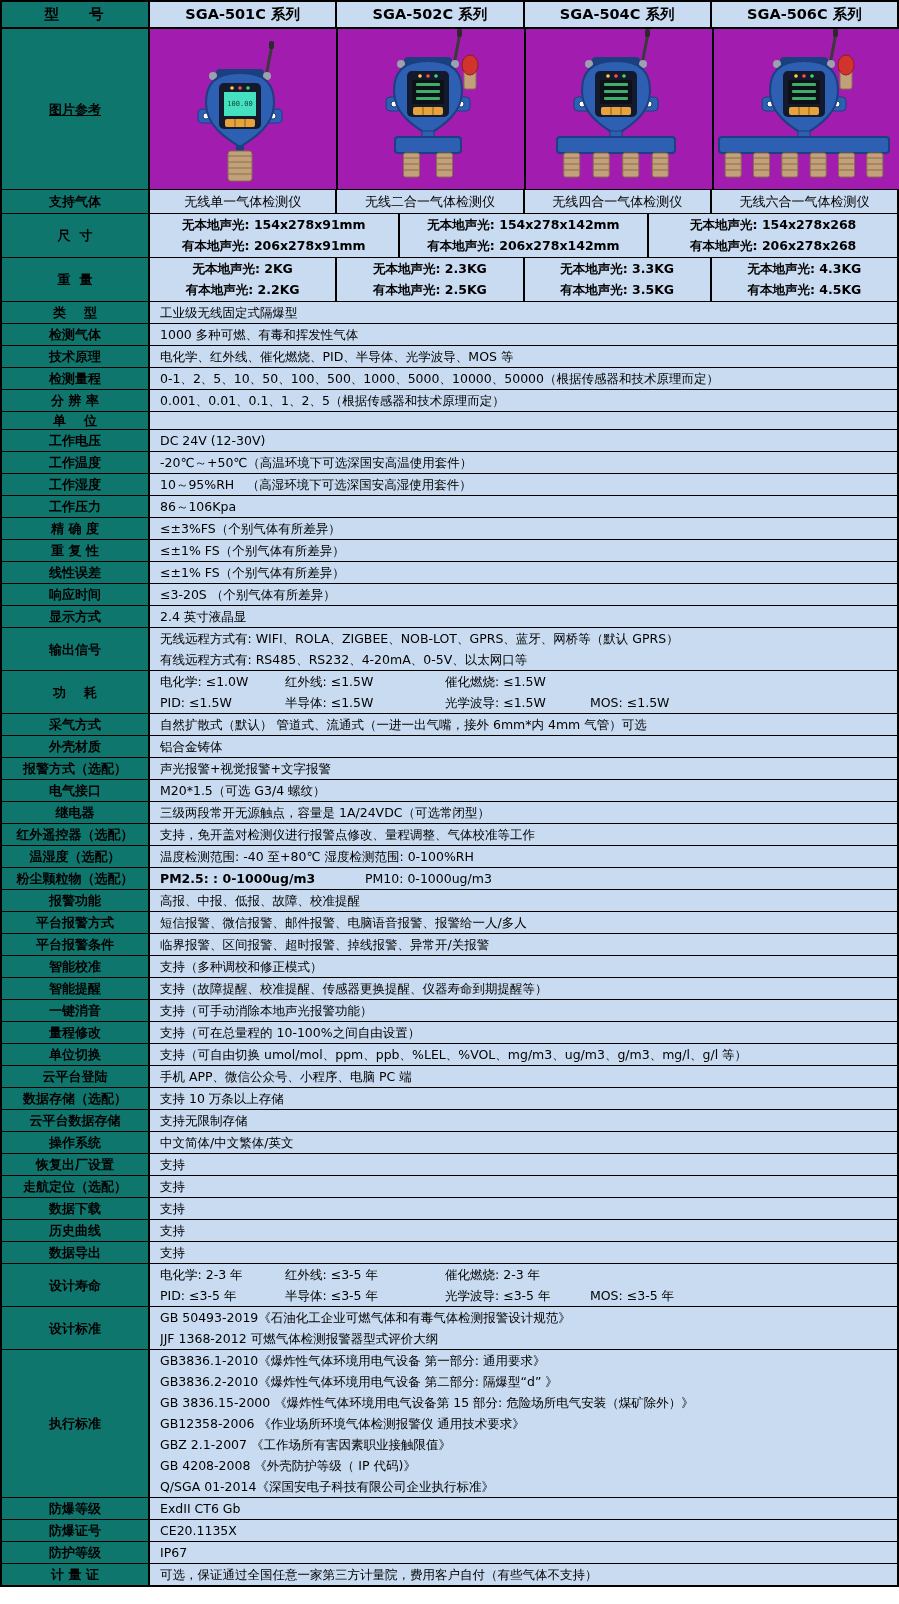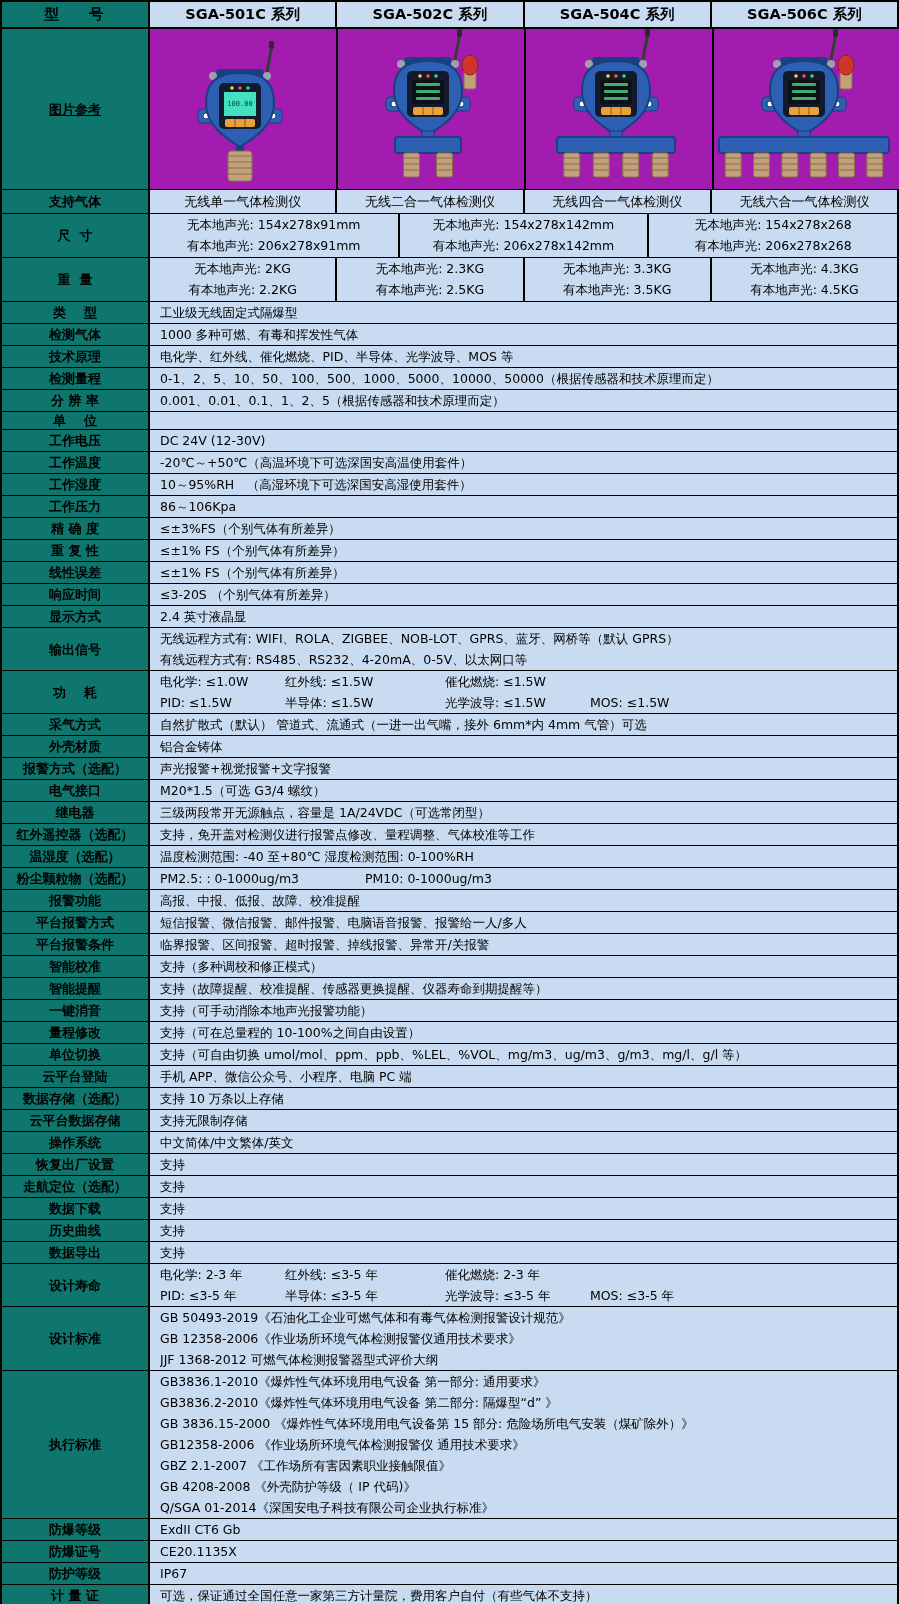--- a/index.html
+++ b/index.html
@@ -35,21 +35,21 @@
   }
   .col4:last-child{border-right:none;}
   .header-row{height:25px;border-bottom:2px solid #000;}
   .header-row .lbl{font-size:14.5px;letter-spacing:2px;}
   .hdr-cell{font-weight:bold;font-size:14.5px;justify-content:center;}
   .image-row{height:160px;text-decoration:underline;}
   .image-row .col4{background:#a21caf;justify-content:flex-start;}
   .support-row{height:23px;}
   .support-row .col4{font-size:13px;justify-content:center;}
   .dim-row{height:43px;}
-  .dim-row .col4 .cline{font-size:12.5px;line-height:20px;white-space:nowrap;}
+  .dim-row .col4 .cline{font-size:12.5px;line-height:20px;white-space:nowrap;font-weight:bold;}
   svg{display:block;}
 </style>
 </head>
 <body>
 
 <div class="table">
 
   <div class="row header-row">
     <div class="lbl">型    号</div>
     <div class="col4 hdr-cell">SGA-501C 系列</div>
@@ -408,21 +408,21 @@
       </div>
       <div class="row">
         <div class="lbl">温湿度（选配）</div>
         <div class="val">
           <div class="line">温度检测范围: -40 至+80℃  湿度检测范围: 0-100%RH</div>
         </div>
       </div>
       <div class="row">
         <div class="lbl">粉尘颗粒物（选配）</div>
         <div class="val">
-          <div class="line"><span class="seg" style="min-width: 205px;">PM2.5: : 0-1000ug/m3</span><span class="seg">PM10: 0-1000ug/m3</span></div>
+          <div class="line"><span class="seg" style="min-width: 205px; font-weight: bold;">PM2.5: : 0-1000ug/m3</span><span class="seg">PM10: 0-1000ug/m3</span></div>
         </div>
       </div>
       <div class="row">
         <div class="lbl">报警功能</div>
         <div class="val">
           <div class="line">高报、中报、低报、故障、校准提醒</div>
         </div>
       </div>
       <div class="row">
         <div class="lbl">平台报警方式</div>
@@ -524,21 +524,20 @@
         <div class="lbl">设计寿命</div>
         <div class="val">
           <div class="line"><span class="seg" style="min-width: 125px;">电化学: 2-3 年</span><span class="seg" style="min-width: 160px;">红外线: ≤3-5 年</span><span class="seg" style="min-width: 145px;">催化燃烧: 2-3 年</span></div>
           <div class="line"><span class="seg" style="min-width: 125px;">PID: ≤3-5 年</span><span class="seg" style="min-width: 160px;">半导体: ≤3-5 年</span><span class="seg" style="min-width: 145px;">光学波导: ≤3-5 年</span><span class="seg">MOS: ≤3-5 年</span></div>
         </div>
       </div>
       <div class="row">
         <div class="lbl">设计标准</div>
         <div class="val">
           <div class="line">GB 50493-2019《石油化工企业可燃气体和有毒气体检测报警设计规范》</div>
-          <div class="line">GB 12358-2006《作业场所环境气体检测报警仪通用技术要求》</div>
           <div class="line">JJF 1368-2012 可燃气体检测报警器型式评价大纲</div>
         </div>
       </div>
       <div class="row">
         <div class="lbl">执行标准</div>
         <div class="val">
           <div class="line">GB3836.1-2010《爆炸性气体环境用电气设备 第一部分: 通用要求》</div>
           <div class="line">GB3836.2-2010《爆炸性气体环境用电气设备 第二部分: 隔爆型“d” 》</div>
           <div class="line">GB 3836.15-2000 《爆炸性气体环境用电气设备第 15 部分: 危险场所电气安装（煤矿除外）》</div>
           <div class="line">GB12358-2006 《作业场所环境气体检测报警仪 通用技术要求》</div>

